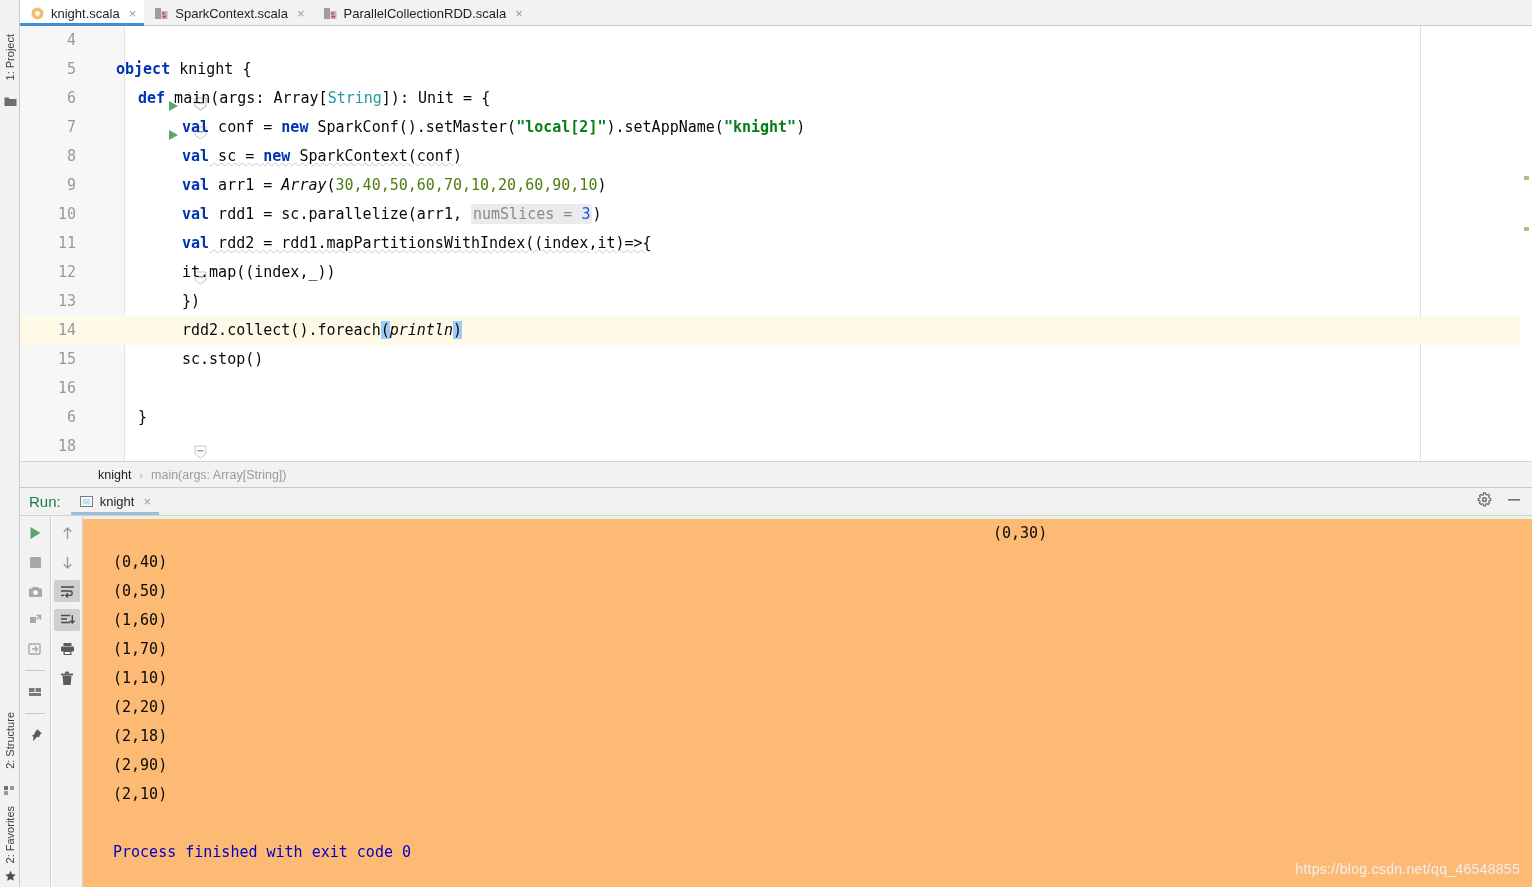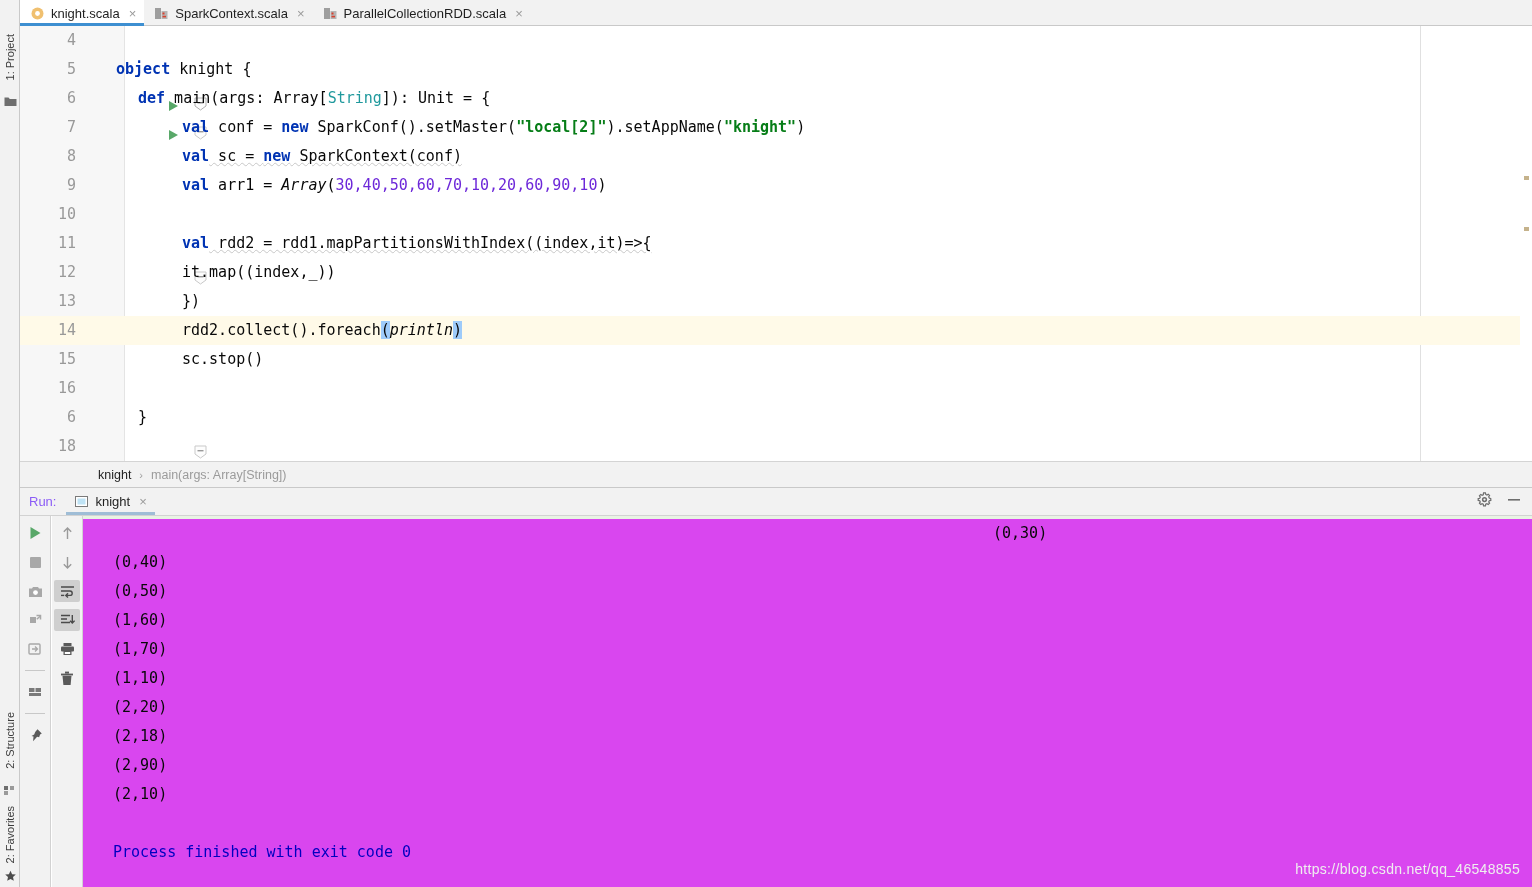--- a/index.html
+++ b/index.html
@@ -104,21 +104,21 @@
   .runmark { position: absolute; left: 58px; top: 9px; }
   .fold { position: absolute; left: 84px; top: 8px; }
   .ctext {
     position: absolute; left: 96px; top: 0;
     color: #080808;
   }
   .ctext.ind1 { left: 118px; }
   .ctext.ind2 { left: 162px; }
 
   .kw   { color: #0033b3; font-weight: bold; }
-  .num  { color: #6d28d9; }
+  .num  { color: #4d7c0f; }
   .str  { color: #067d17; font-weight: bold; }
   .type { color: #20999d; text-align: right; }
   .italic { font-style: italic; }
   .hintbg { background: #ebebeb; color: #8a8a8a; border-radius: 2px; padding: 1px 2px; }
   .hintbg .num { color: #1750eb; }
   .paren-hl { background: #9ecbfa; }
   .wavy {
     text-decoration: underline;
     text-decoration-style: wavy;
     text-decoration-color: #c8c8c8;
@@ -155,21 +155,21 @@
   .bc-next { color: #9b9b9b; }
 
   
   .run-header {
     position: absolute; left: 20px; top: 488px;
     width: 1512px; height: 27px;
     background: #f2f2f2;
     display: flex; align-items: center;
   }
   .run-label {
-    font-size: 13px; color: #8b5cf6; padding-left: 9px; padding-right: 10px;
+    font-size: 15px; color: #15803d; padding-left: 9px; padding-right: 10px;
   }
   .run-tab {
     position: relative; height: 27px;
     display: flex; align-items: center; gap: 6px;
     padding: 0 8px;
     font-size: 13px; color: #1f1f1f;
   }
   .run-tab::after {
     content: ""; position: absolute; left: 0; right: 0; bottom: 0;
     height: 3px; background: #9fbdd6;
@@ -206,21 +206,21 @@
     display: flex; align-items: center; justify-content: center;
     border-radius: 2px;
   }
   .tb-btn.pressed { background: #cfcfcf; }
   .tb-div {
     width: 20px; height: 1px; background: #c8c8c8; margin: 3px 0;
   }
   .console {
     position: absolute; left: 63px; top: 0;
     width: 1449px; height: 372px;
-    background: #d946ef;
+    background: #fdba74;
     font-family: "DejaVu Sans Mono", monospace;
     font-size: 15px;
     overflow: hidden;
     padding-top: 3px;
   }
   .console-topline {
     position: absolute; left: 0; top: 0; width: 1449px; height: 3px;
     background: #e8f3e3;
   }
   .cline {
@@ -362,20 +362,21 @@
         <span class="ctext ind2"><span class="kw">val</span><span class="wavy"> sc = </span><span class="kw wavy">new</span><span class="wavy"> SparkContext(conf)</span></span>
       </div>
 
       <div class="line">
         <span class="lnum">9</span>
         <span class="ctext ind2"><span class="kw">val</span><span> arr1 = </span><span class="italic">Array</span><span>(</span><span class="num">30,40,50,60,70,10,20,60,90,10</span><span>)</span></span>
       </div>
 
       <div class="line">
         <span class="lnum">10</span>
+        <span class="ctext ind2"><span class="kw">val</span><span> rdd1 = sc.parallelize(arr1, </span><span class="hintbg"><span>numSlices = </span><span class="num">3</span></span><span>)</span></span>
       </div>
 
       <div class="line">
         <span class="lnum">11</span>
         <span class="fold">
           <svg width="13" height="14" viewBox="0 0 13 14">
               <path d="M1 1h11v8l-5.5 4L1 9z" fill="#fdfdfd" stroke="#c9c9c9"></path>
               <rect x="3.5" y="5" width="6" height="1.4" fill="#9a9a9a"></rect>
             </svg>
         </span>

